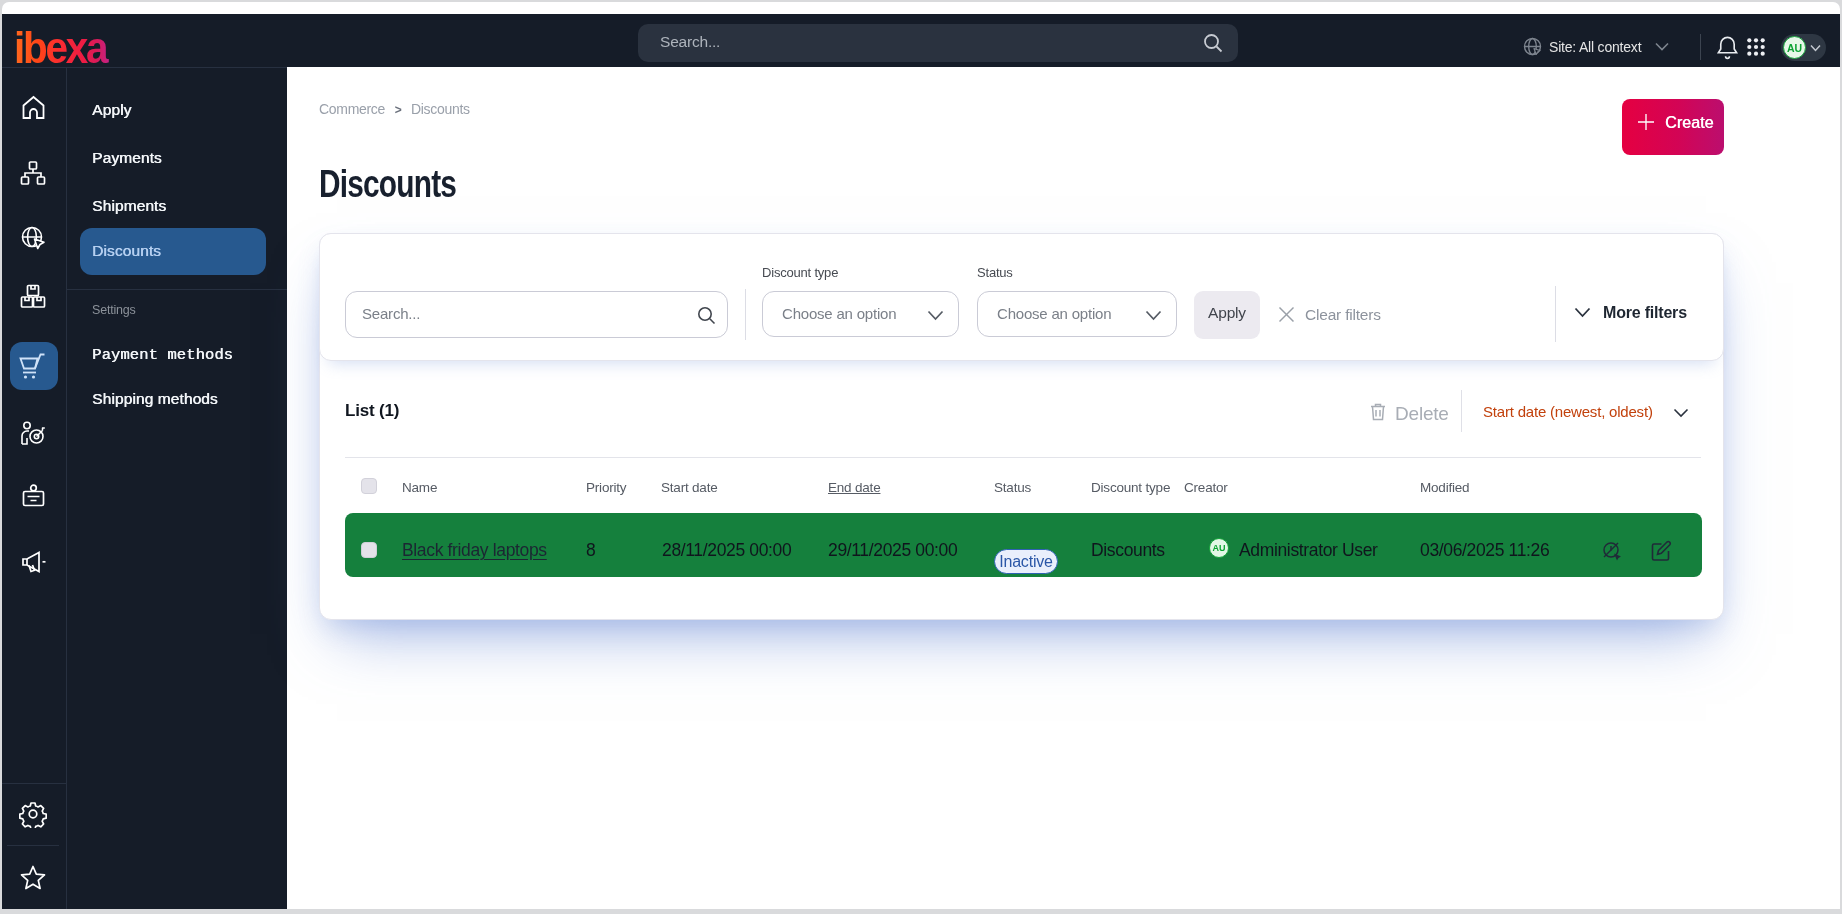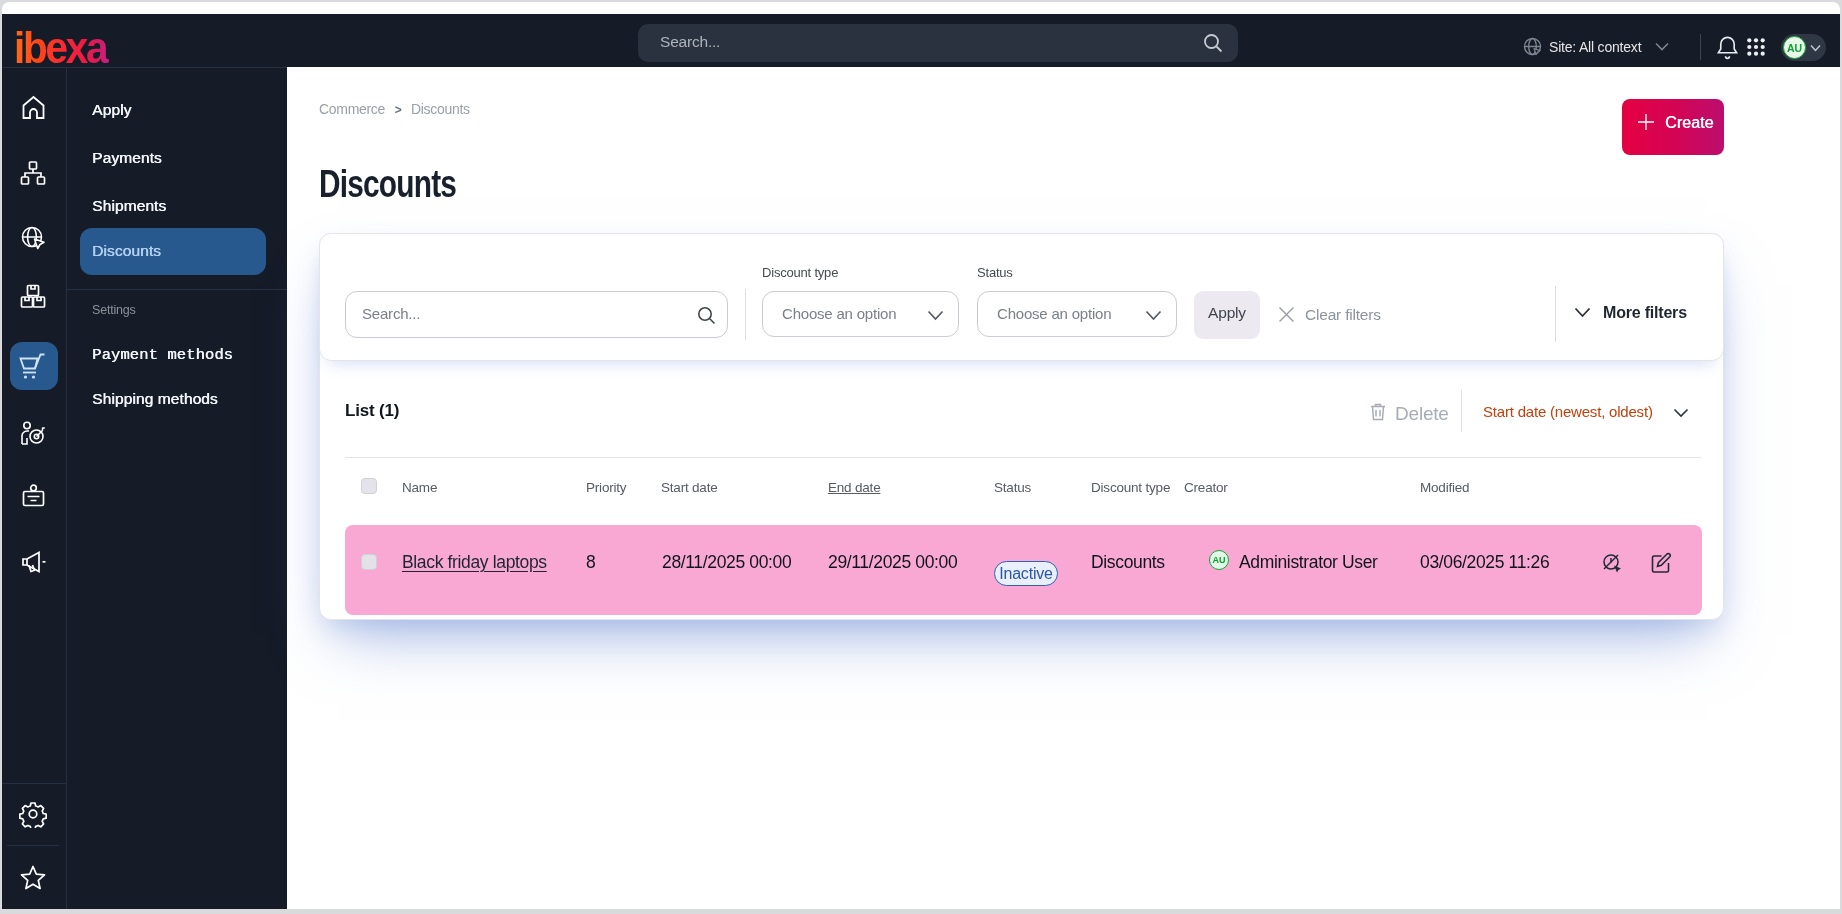--- a/index.html
+++ b/index.html
@@ -77,21 +77,21 @@
 #deltrash { position:absolute; left:1049px; top:168px; }
 #deltxt { position:absolute; left:1075px; top:169px; font-size:19px; color:#a8adb5; }
 #ldiv { position:absolute; left:1141px; top:156px; width:1px; height:42px; background:#dfe0e7; }
 #sorttxt { position:absolute; left:1163px; top:169px; font-size:15px; color:#c2410c; }
 #sortchv { position:absolute; left:1353px; top:174px; }
 #theadline { position:absolute; left:25px; top:223px; width:1356px; height:1px; background:#e3e4ea; }
 .cb { position:absolute; width:16px; height:16px; background:#e4e3ea; border:1px solid #d2d1da; border-radius:4px; }
 #hcb { left:41px; top:244px; }
 .th { position:absolute; top:246px; font-size:13.5px; color:#565b64; }
 
-#row { position:absolute; left:25px; top:279px; width:1357px; height:90px; background:#f9a8d4; border-radius:8px;margin-top:12px; }
+#row { position:absolute; left:25px; top:279px; width:1357px; height:64px; background:#15803d; border-radius:8px; }
 #rcb { left:16px; top:29px; background:#e3e2e9; border-color:#d0cfd8; }
 .rc { position:absolute; top:27px; font-size:17.5px; color:#10151d; letter-spacing:-0.35px; }
 #rname { text-decoration:underline; color:#1c2633; text-underline-offset:3px; }
 #rbadge { position:absolute; left:649px; top:36px; width:64px; height:25px; border:1px solid #2e62b3; background:#e9effc; border-radius:13px; color:#2b57a7; font-size:16px; text-align:center; line-height:23px; letter-spacing:-0.2px; }
 #ravat { position:absolute; left:864px; top:25px; width:20px; height:20px; border-radius:50%; background:#e2f7e6; border:1.5px solid #16a43b; color:#0ba232; font-size:9px; font-weight:bold; display:flex; align-items:center; justify-content:center; letter-spacing:0; }
 #ric1 { position:absolute; left:1257px; top:28px; }
 #ric2 { position:absolute; left:1305px; top:27px; }
 </style>
 </head>
 <body>

